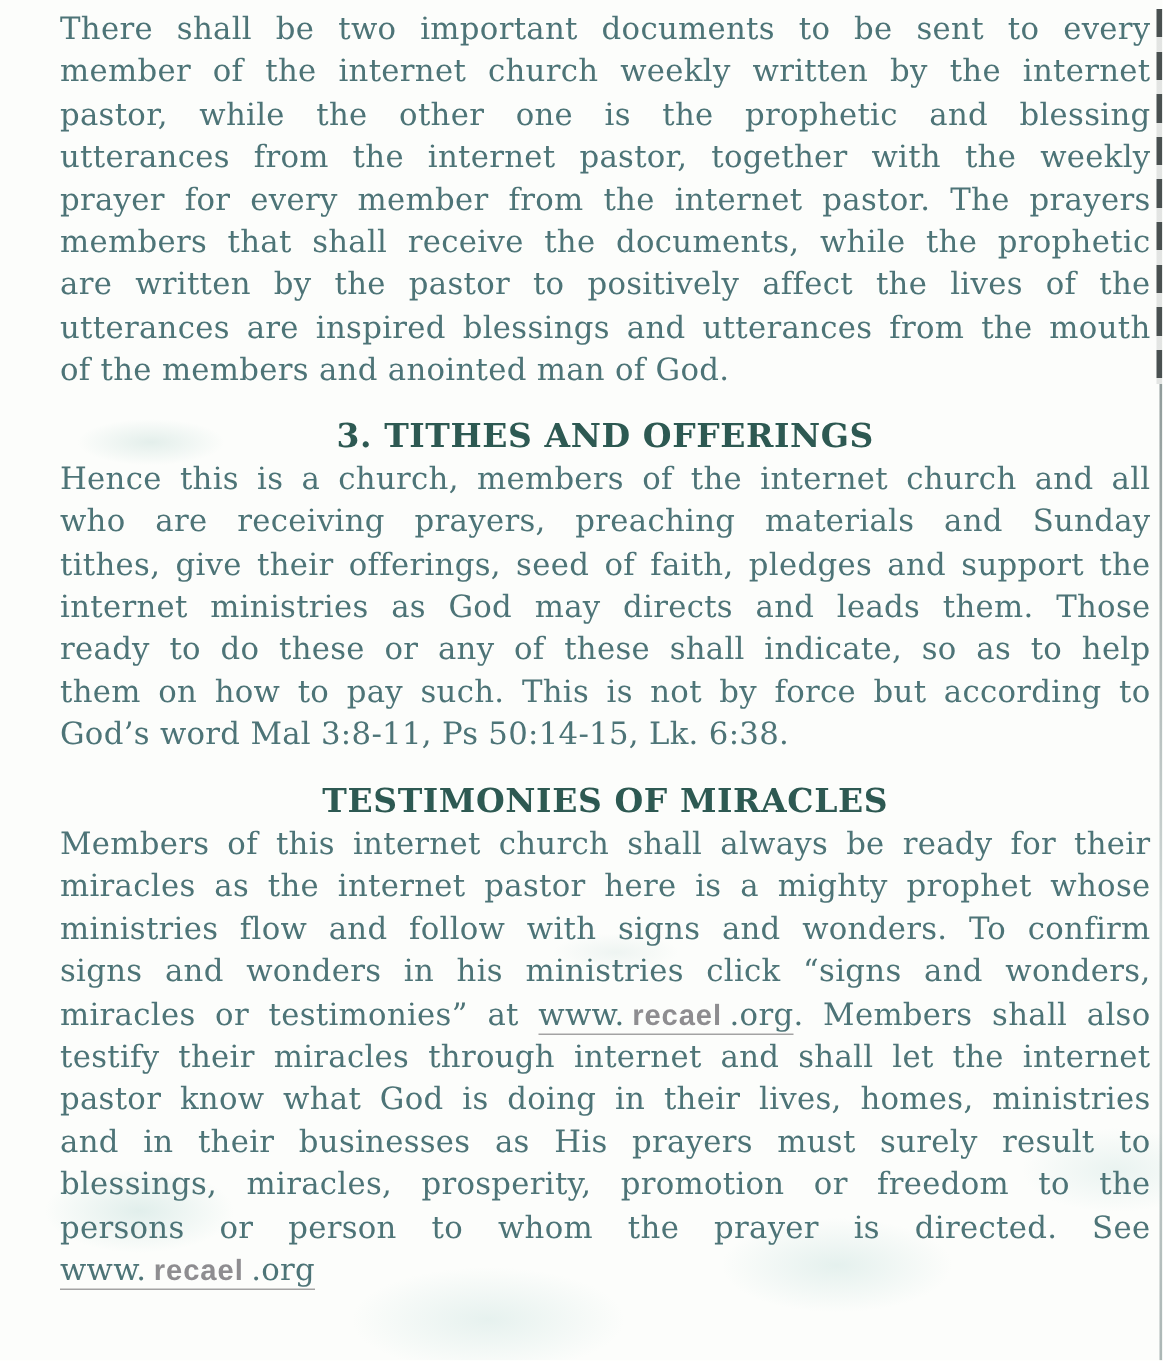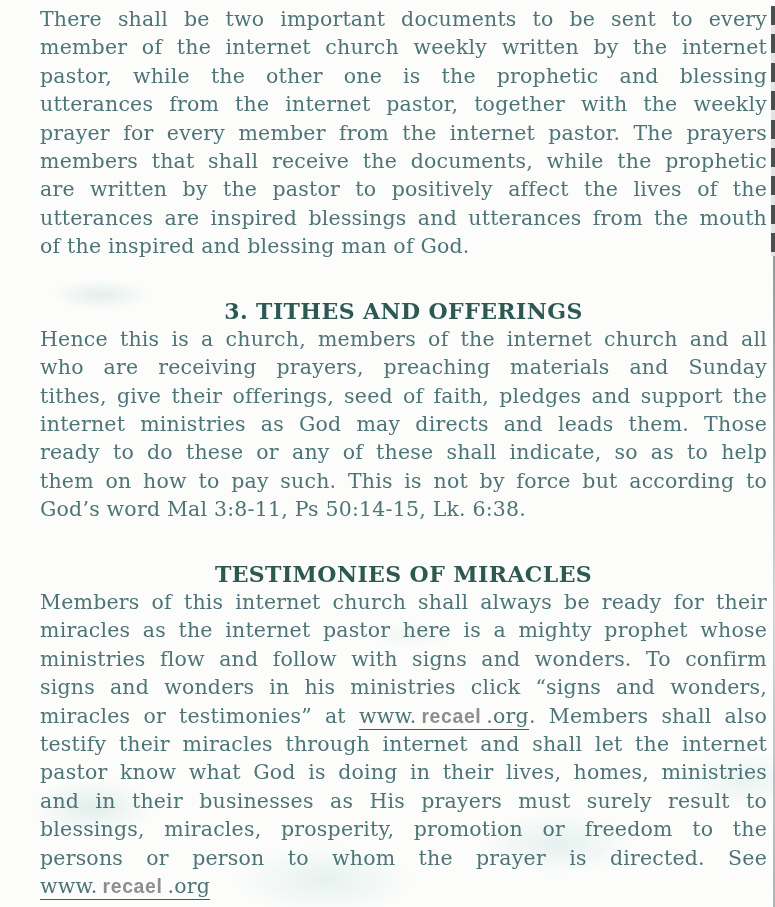--- a/index.html
+++ b/index.html
@@ -31,31 +31,31 @@
     line-height: 28.4px;
     text-align: justify;
     text-align-last: justify;
     overflow: hidden;
     white-space: nowrap;
   }
   .line.last {
     text-align-last: left;
   }
   .heading {
-    margin-top: 36px;
+    margin-top: 16px;
     height: 28.4px;
     line-height: 28.4px;
     text-align: center;
     font-weight: bold;
     font-size: 22px;
     color: #2d5952;
     letter-spacing: 0.4px;
   }
   .url {
-    border-bottom: 2px solid #a21caf;
+    border-bottom: 2px solid #a3a3a3;
     padding-bottom: 1px;
     white-space: nowrap;
   }
   .url .brand {
     font-family: "Liberation Sans", sans-serif;
     font-weight: bold;
     color: #8e8d90;
     font-size: 0.95em;
     letter-spacing: 0.6px;
     padding: 0 5px;
@@ -113,21 +113,21 @@
   <div class="content">
     <div class="paragraph">
         <div class="line">There shall be two important documents to be sent to every</div>
         <div class="line">member of the internet church weekly written by the internet</div>
         <div class="line">pastor, while the other one is the prophetic and blessing</div>
         <div class="line">utterances from the internet pastor, together with the weekly</div>
         <div class="line">prayer for every member from the internet pastor. The prayers</div>
         <div class="line">members that shall receive the documents, while the prophetic</div>
         <div class="line">are written by the pastor to positively affect the lives of the</div>
         <div class="line">utterances are inspired blessings and utterances from the mouth</div>
-        <div class="line last">of the inspired and blessing man of God.</div>
+        <div class="line last">of the members and anointed man of God.</div>
       </div>
 
     <div class="heading">3. TITHES AND OFFERINGS</div>
 
     <div class="paragraph">
         <div class="line">Hence this is a church, members of the internet church and all</div>
         <div class="line">who are receiving prayers, preaching materials and Sunday</div>
         <div class="line">tithes, give their offerings, seed of faith, pledges and support the</div>
         <div class="line">internet ministries as God may directs and leads them. Those</div>
         <div class="line">ready to do these or any of these shall indicate, so as to help</div>

